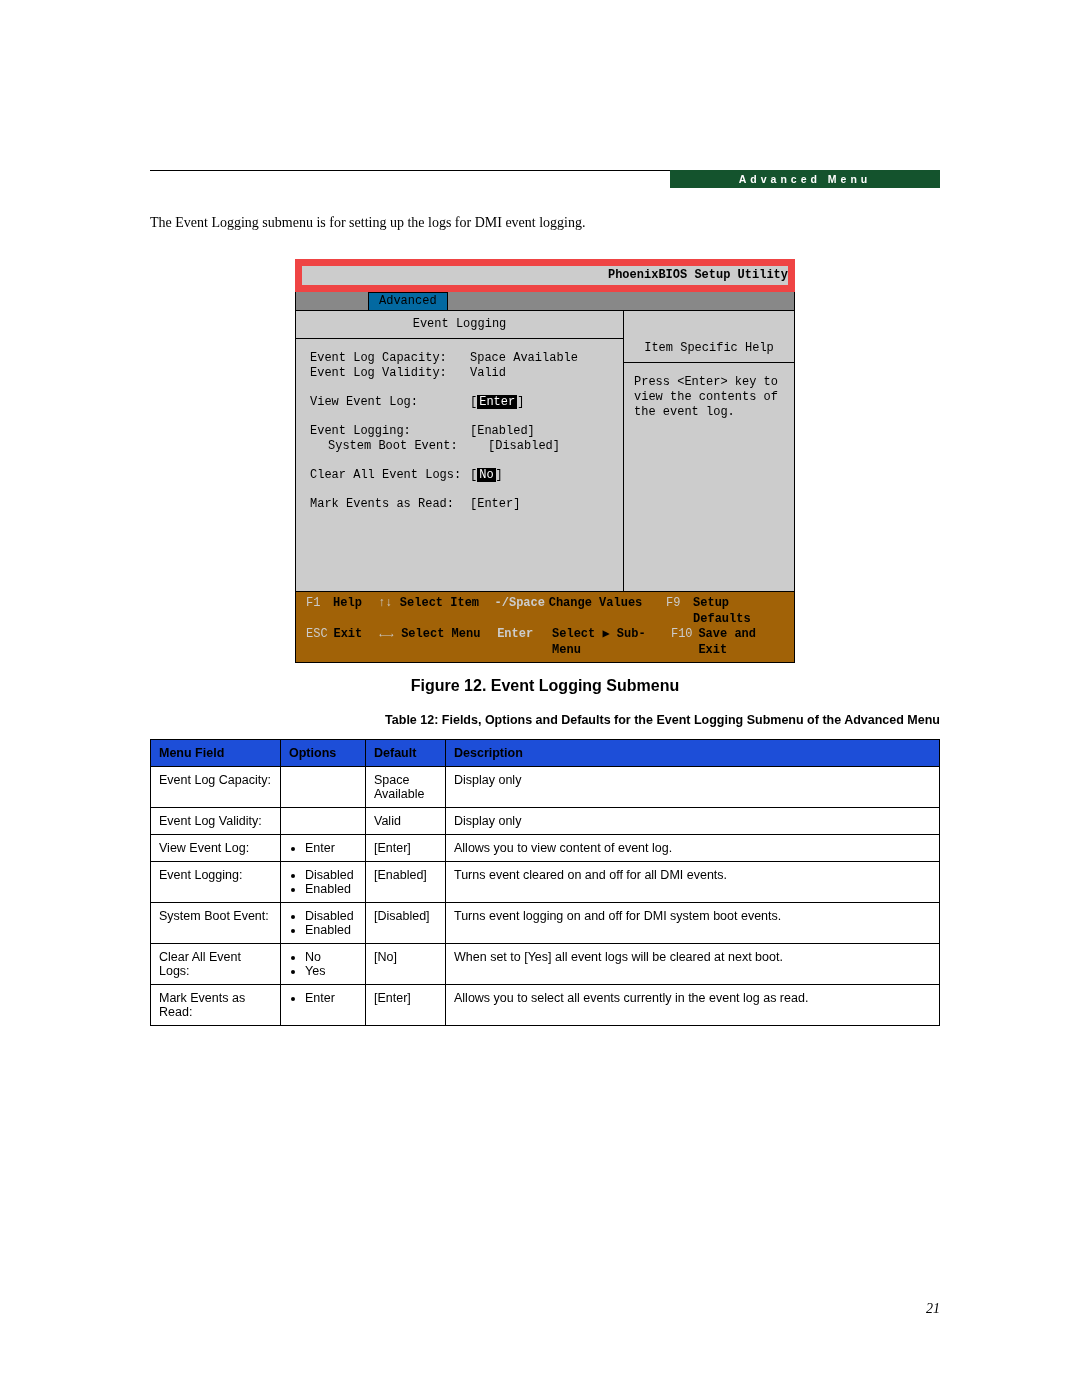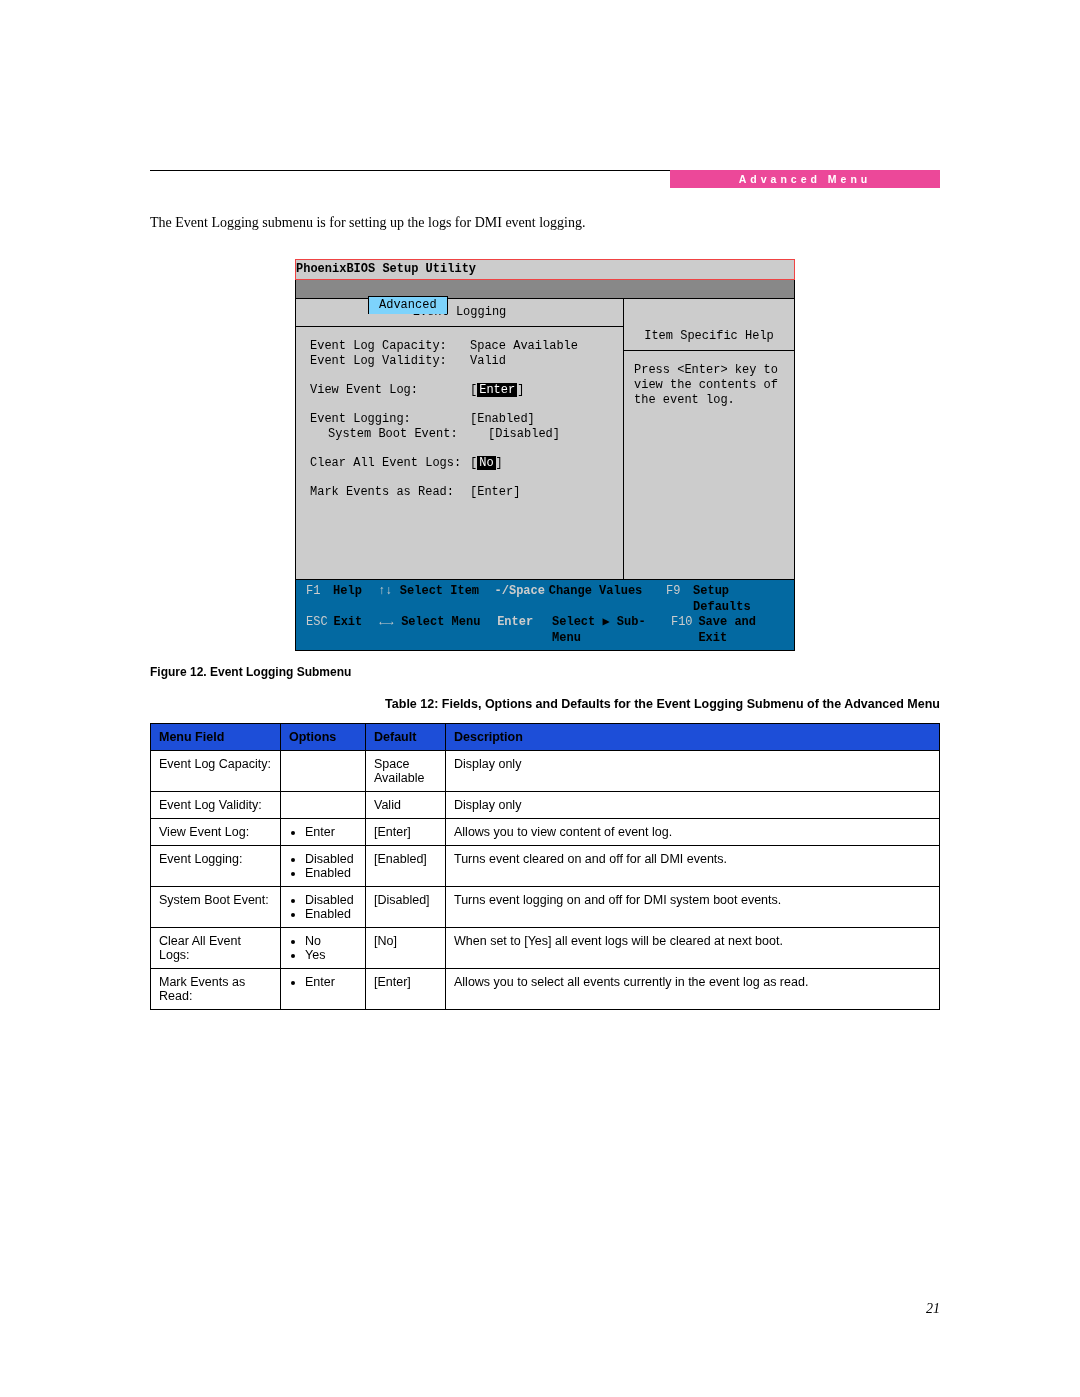--- a/index.html
+++ b/index.html
@@ -22,21 +22,21 @@
     left: 150px;
     right: 140px;
     border-top: 1px solid #000;
   }
   .header-tab {
     position: absolute;
     top: 170px;
     right: 140px;
     width: 270px;
     height: 18px;
-    background: #ec4899;
+    background: #14532d;
     color: #fff;
     font-family: Verdana, Arial, sans-serif;
     font-size: 10.5px;
     letter-spacing: 4px;
     font-weight: bold;
     text-align: center;
     line-height: 18px;
   }
   .content { margin-top: 45px; }
   h2.section {
@@ -53,39 +53,39 @@
 
   
   .bios {
     width: 500px;
     margin: 0 auto;
     font-family: "Courier New", monospace;
     font-size: 12px;
     line-height: 1.25;
   }
   .bios-title {
-    border: 1px solid #ef4444;
+    border: 7px solid #ef4444;
     background: #ccc;
-    text-align: left;
+    text-align: right;
     font-weight: bold;
     padding: 2px 0;
   }
   .bios-menubar {
     border-left: 1px solid #000;
     border-right: 1px solid #000;
     background: #888;
     color: #ccc;
     height: 18px;
     position: relative;
   }
   .bios-tab {
     position: absolute;
     left: 72px;
-    top: 16px;
-    background: #7dd3fc;
+    top: 0;
+    background: #0369a1;
     color: #000;
     border: 1px solid #000;
     border-bottom: none;
     padding: 1px 10px;
     font-weight: normal;
     height: 15px;
   }
   .bios-body {
     display: flex;
     border: 1px solid #000;
@@ -125,40 +125,41 @@
     border-bottom: 1px solid #000;
   }
   .bios-help {
     padding: 12px 10px;
     font-size: 12px;
     white-space: normal;
   }
   .bios-footer {
     border: 1px solid #000;
     border-top: none;
-    background: #0369a1;
+    background: #a16207;
     color: #000;
     padding: 4px 10px;
     font-family: "Courier New", monospace;
     font-size: 12px;
     line-height: 1.3;
   }
   .bios-footer-row { display: flex; }
   .fk { color: #ccc; width: 30px; }
   .fa { color: #000; font-weight: bold; width: 50px; }
   .fk2 { color: #ccc; width: 24px; }
   .fa2 { color: #000; font-weight: bold; width: 105px; }
   .fk3 { color: #ccc; width: 60px; font-weight: bold; }
   .fa3 { color: #000; font-weight: bold; width: 130px; }
   .fk4 { color: #ccc; width: 30px; }
   .fa4 { color: #000; font-weight: bold; }
 
   .fig-caption {
+    text-align: center;
     font-family: Verdana, Arial, sans-serif;
-    font-size: 12px;
+    font-size: 16px;
     font-weight: bold;
     margin: 14px 0 18px 0;
   }
   .table-caption {
     text-align: right;
     font-family: Verdana, Arial, sans-serif;
     font-size: 12.5px;
     font-weight: bold;
     margin: 0 0 12px 0;
   }

